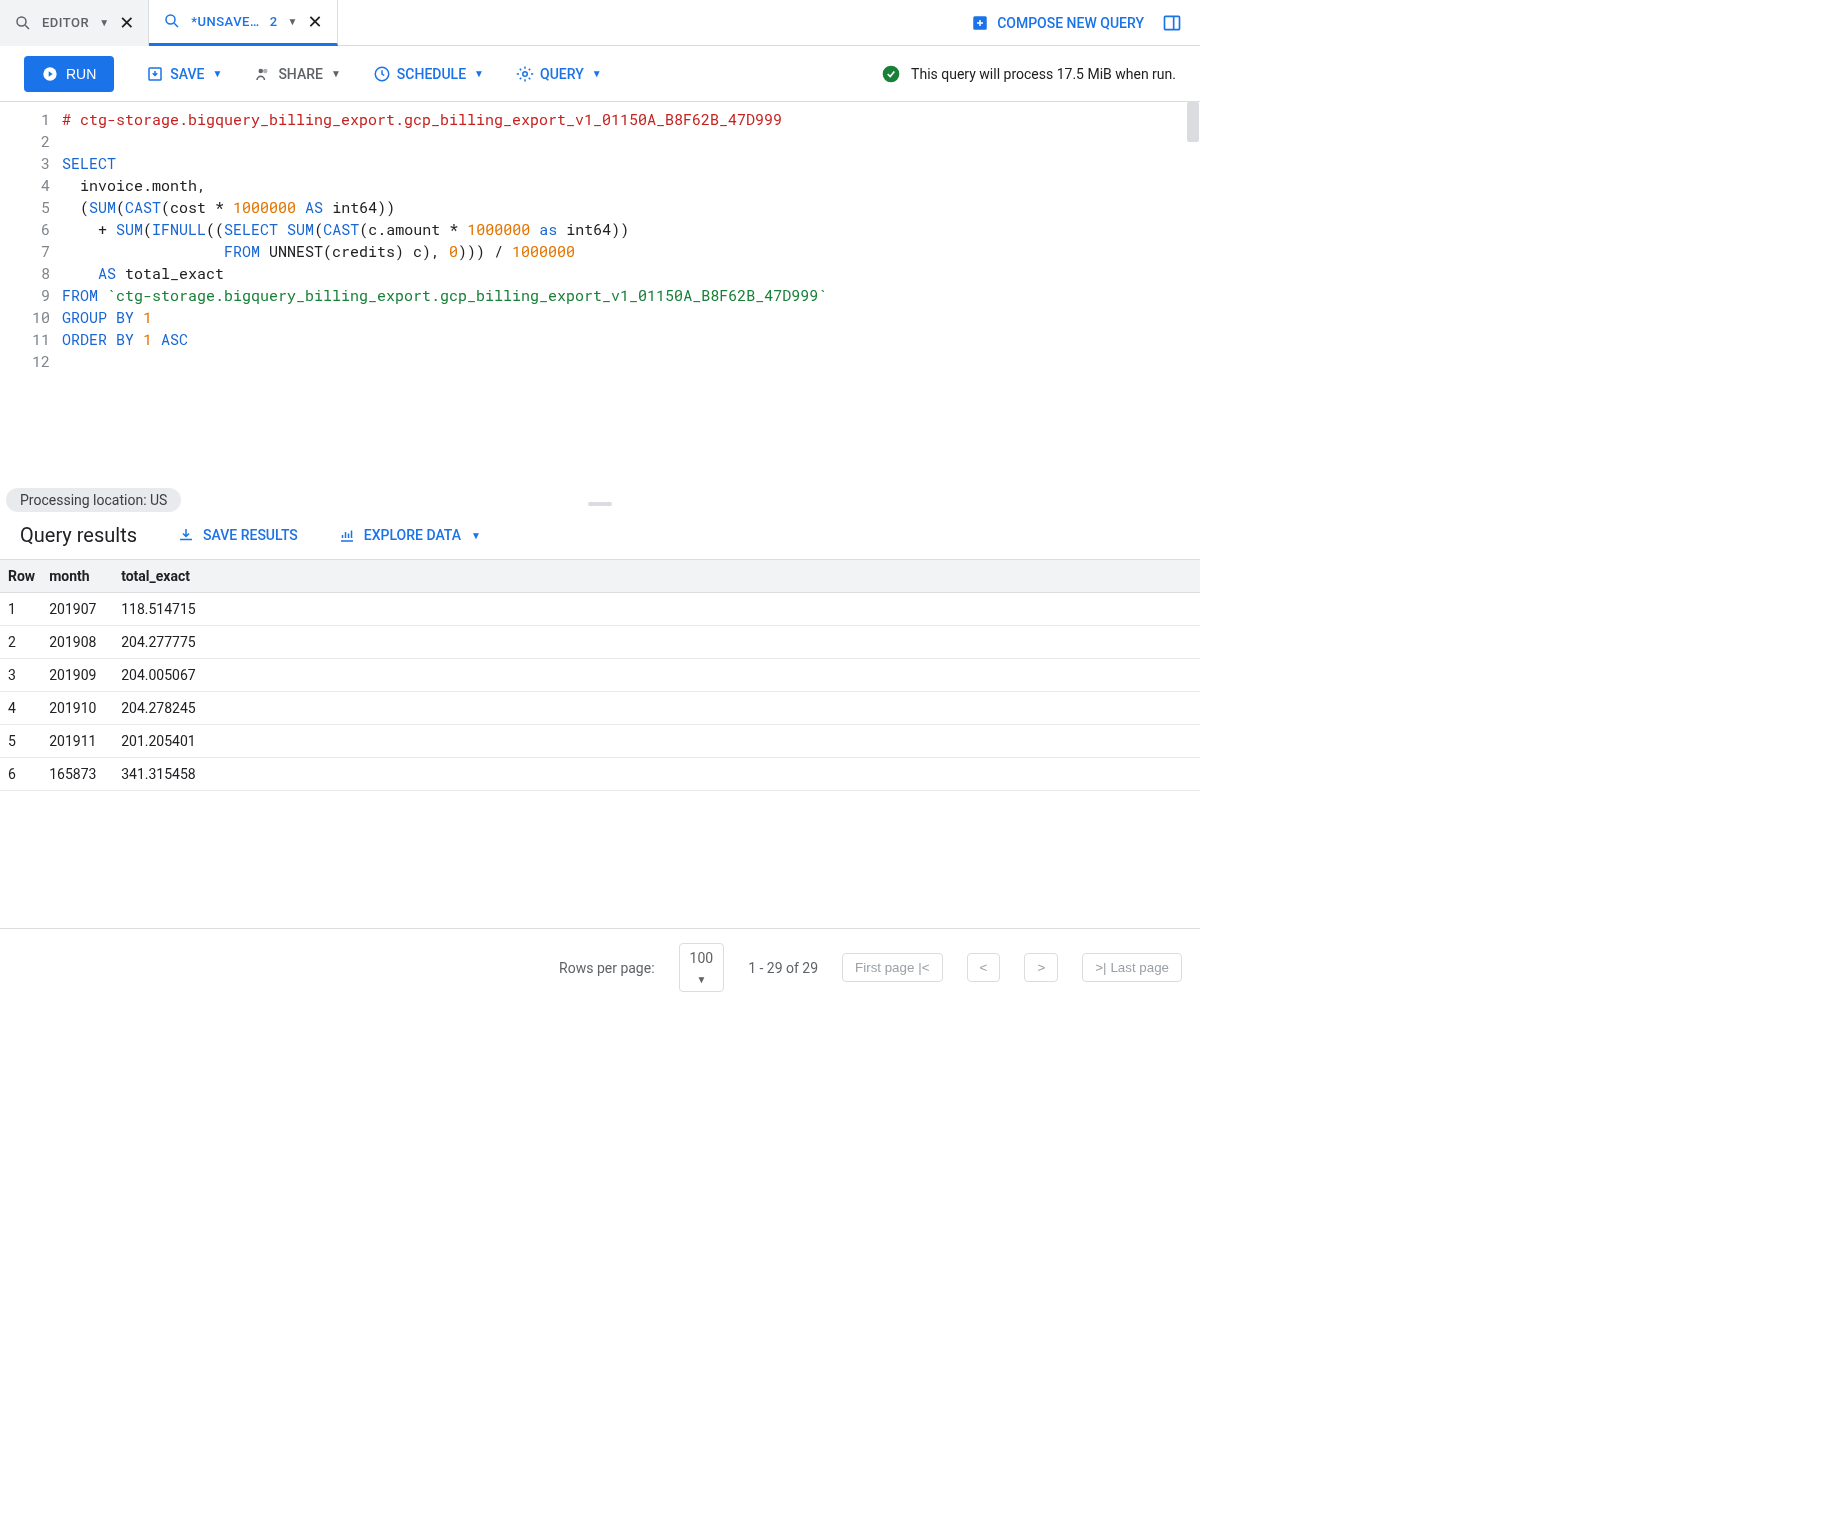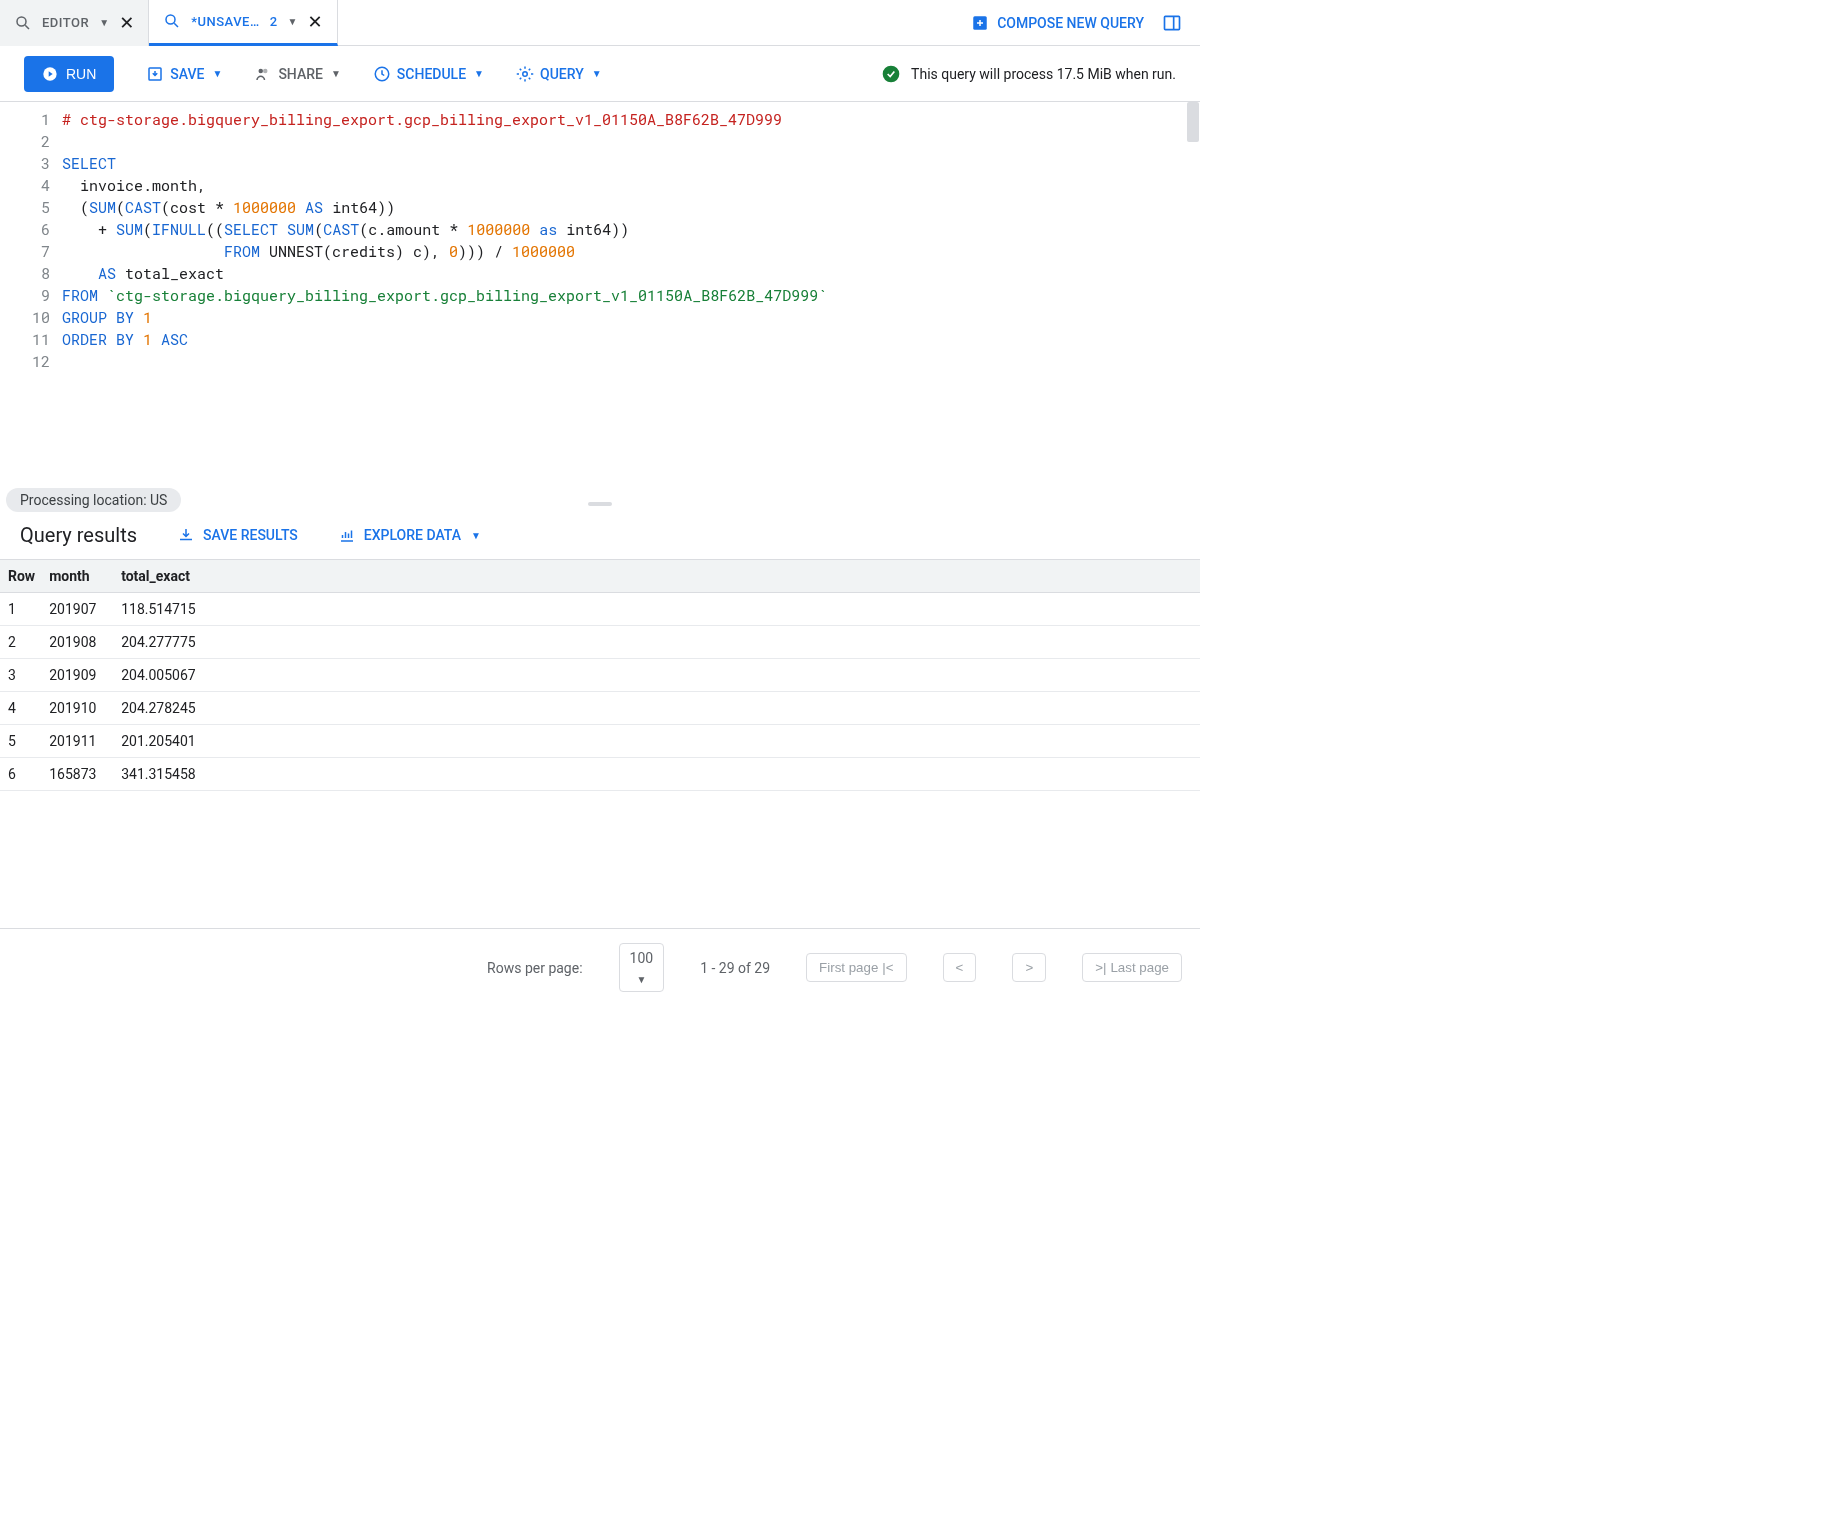--- a/index.html
+++ b/index.html
@@ -179,21 +179,21 @@
   padding: 8px 14px 8px 0;
   border-bottom: 1px solid #e8eaed;
   font-size: 14px;
 }
 .data-table .col-row { width: 46px; }
 .data-table .col-month { width: 72px; }
 .paginator {
   display: flex;
   align-items: center;
   justify-content: flex-end;
-  gap: 36px;
+  gap: 24px;
   padding: 14px 18px;
   border-top: 1px solid #dadce0;
   font-size: 14px;
   color: #5f6368;
   position: absolute;
   bottom: 0; left: 0; right: 0;
   background: #fff;
 }
 .page-select {
   border: 1px solid #dadce0;

